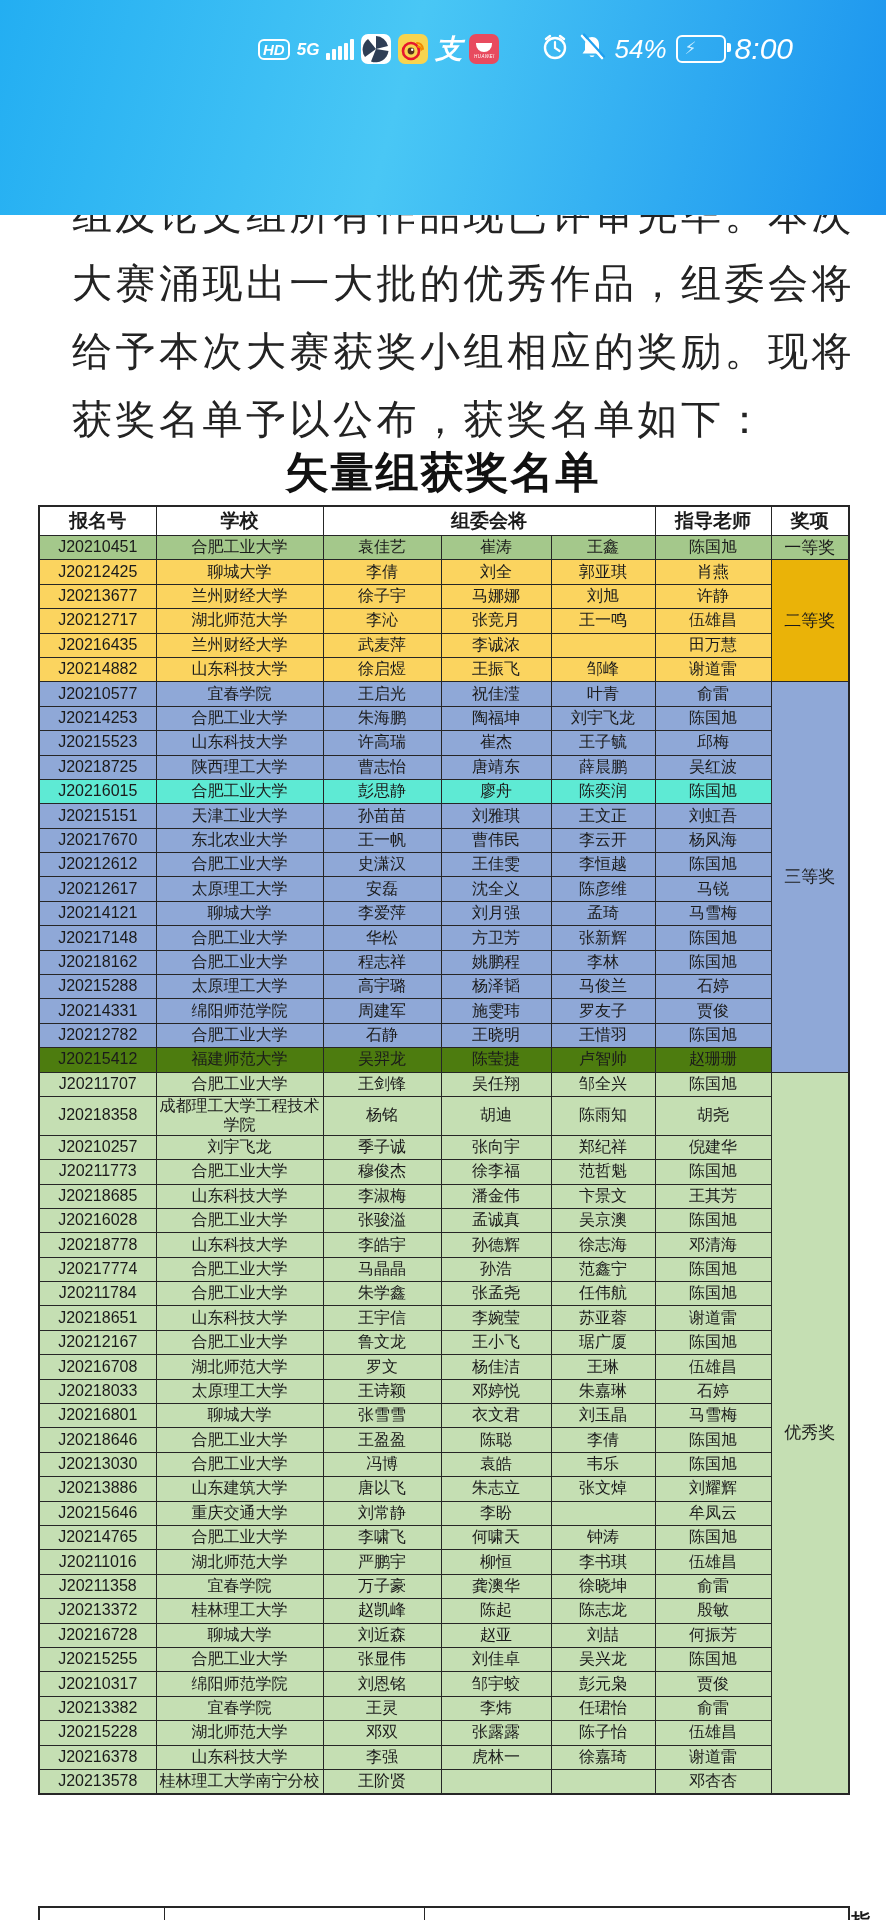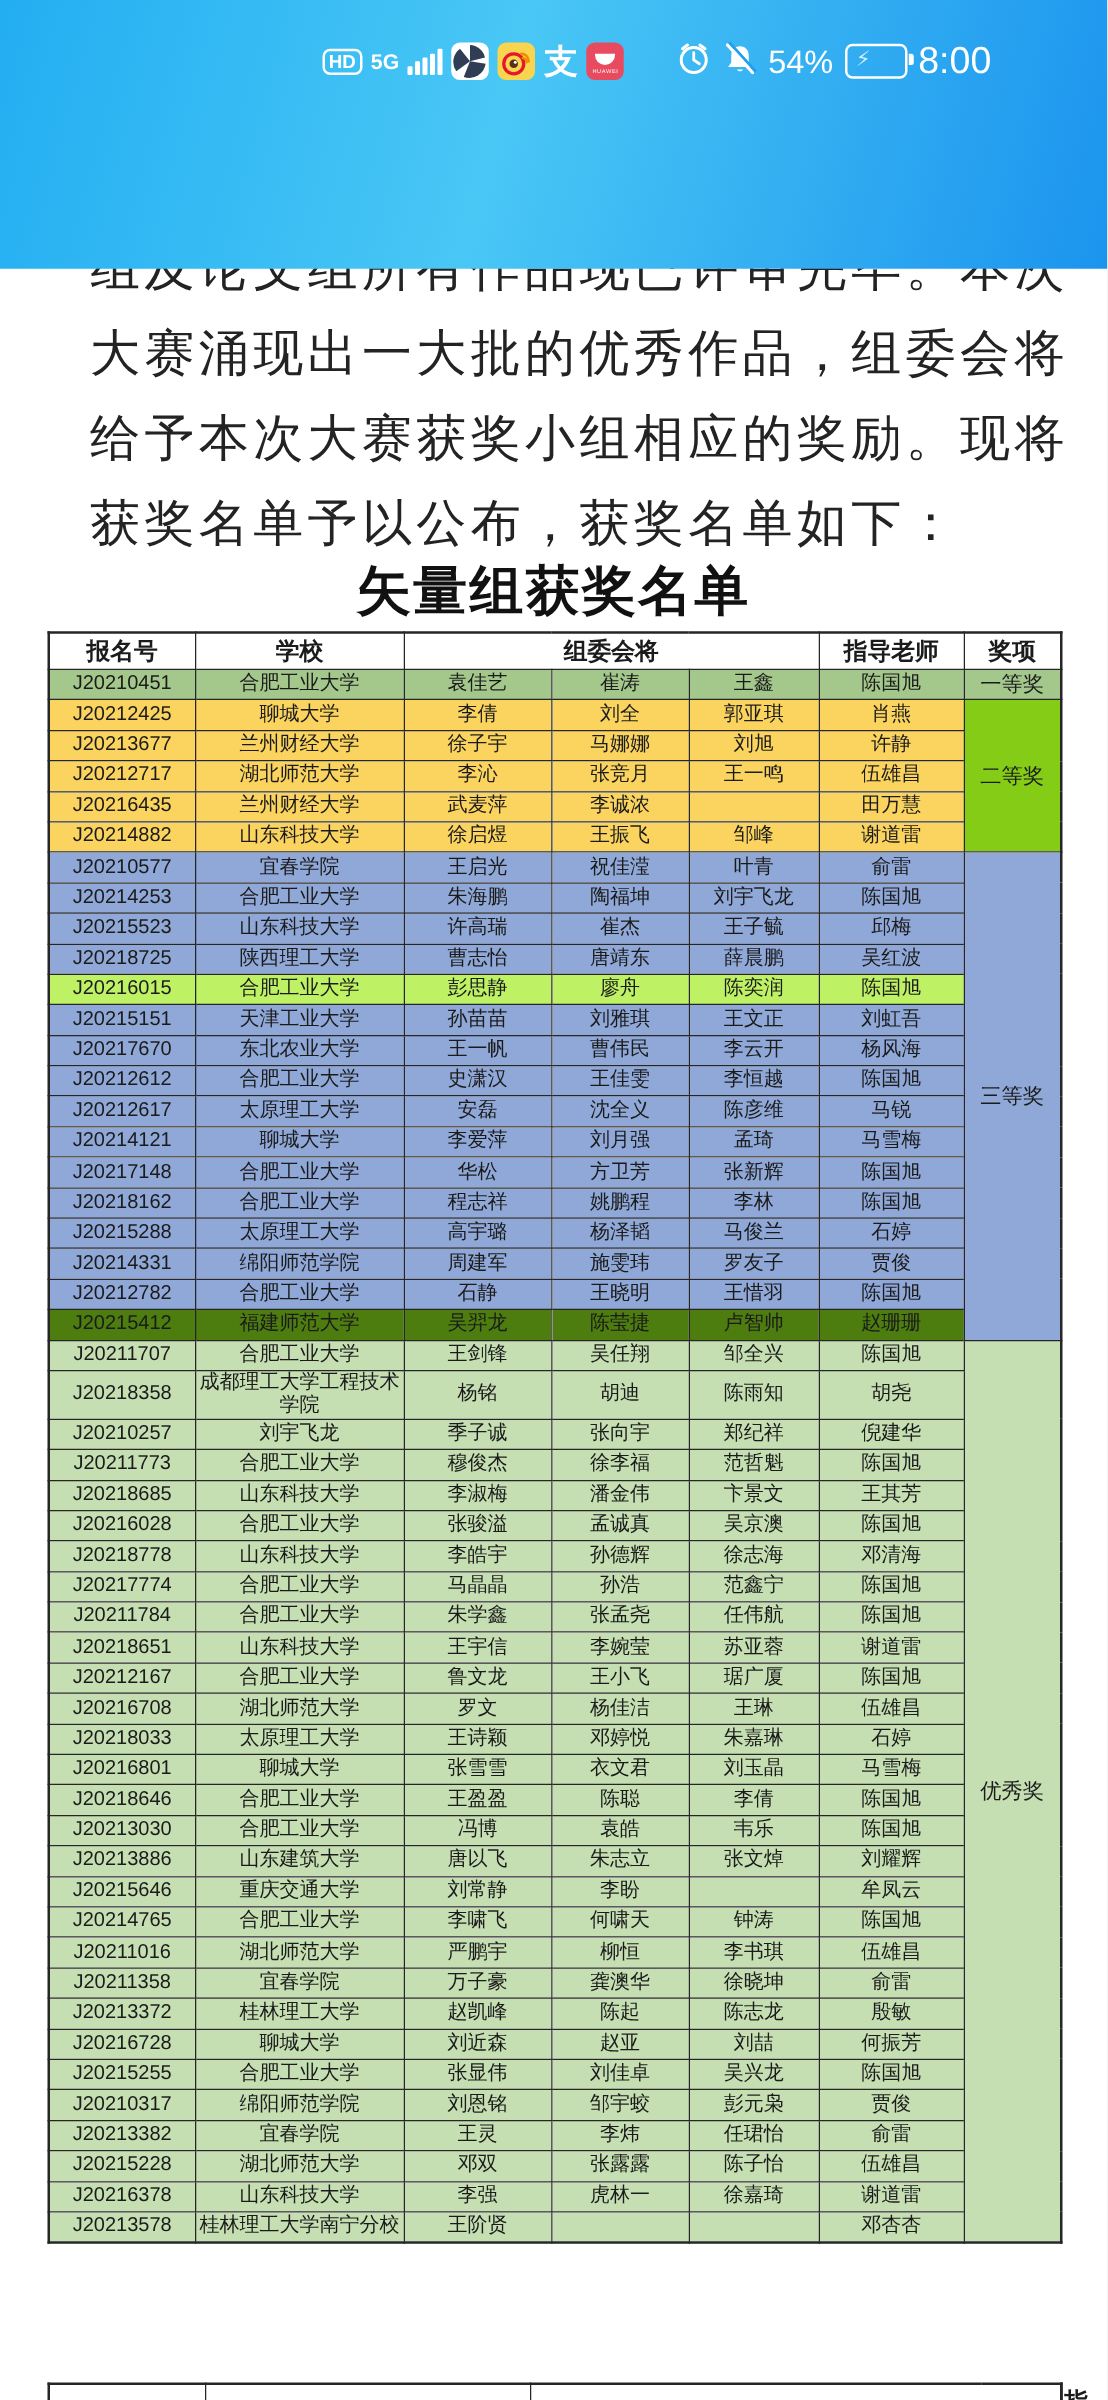--- a/index.html
+++ b/index.html
@@ -2,21 +2,21 @@
 <html><head>
 <meta charset="utf-8">
 <style>
   html,body{margin:0;padding:0;background:#e9e9e9;}
   .screen{position:relative;width:886px;height:1920px;overflow:hidden;background:#ffffff;
           font-family:"Liberation Sans","DejaVu Sans",sans-serif;}
 
   
   .appheader{position:absolute;left:0;top:0;width:886px;height:215px;z-index:10;
              background:linear-gradient(105deg,#23aef2 0%,#49c7f5 45%,#1b94ee 100%);}
-  .statusbar{position:absolute;left:0;top:26px;width:819px;height:46px;color:#fff;}
+  .statusbar{position:absolute;left:0;top:26px;width:819px;height:46px;color:#fff;font-style:italic;}
   .sb-left{position:absolute;left:258px;top:0;height:46px;display:flex;align-items:center;gap:7px;}
   .sb-right{position:absolute;right:26px;top:0;height:46px;display:flex;align-items:center;gap:9px;}
   .hd-badge{border:2.5px solid #fff;border-radius:6px;font-size:15px;font-weight:bold;
             padding:1px 3px;line-height:1;}
   .net-label{font-size:17px;font-weight:bold;line-height:1;}
   .sigbars{display:flex;align-items:flex-end;gap:2px;height:22px;}
   .sigbars i{display:block;width:4px;background:#fff;border-radius:1px;}
   .appicon{width:30px;height:30px;border-radius:7px;display:flex;align-items:center;
            justify-content:center;overflow:hidden;}
   .alipay-glyph{font-size:27px;font-weight:bold;color:#fff;line-height:1;}
@@ -99,21 +99,21 @@
           <td>陈国旭</td>
           <td class="award" rowspan="1" style="background:#a4c88b">一等奖</td>
         </tr>
         <tr style="background:#fbd45f">
           <td>J20212425</td>
           <td>聊城大学</td>
           <td>李倩</td>
           <td>刘全</td>
           <td>郭亚琪</td>
           <td>肖燕</td>
-          <td class="award" rowspan="5" style="background:#84cc16">二等奖</td>
+          <td class="award" rowspan="5" style="background:#eab308">二等奖</td>
         </tr>
         <tr style="background:#fbd45f">
           <td>J20213677</td>
           <td>兰州财经大学</td>
           <td>徐子宇</td>
           <td>马娜娜</td>
           <td>刘旭</td>
           <td>许静</td>
         </tr>
         <tr style="background:#fbd45f">
@@ -166,21 +166,21 @@
           <td>邱梅</td>
         </tr>
         <tr style="background:#8fa8d7">
           <td>J20218725</td>
           <td>陕西理工大学</td>
           <td>曹志怡</td>
           <td>唐靖东</td>
           <td>薛晨鹏</td>
           <td>吴红波</td>
         </tr>
-        <tr style="background:#bef264">
+        <tr style="background:#5eead4">
           <td>J20216015</td>
           <td>合肥工业大学</td>
           <td>彭思静</td>
           <td>廖舟</td>
           <td>陈奕润</td>
           <td>陈国旭</td>
         </tr>
         <tr style="background:#8fa8d7">
           <td>J20215151</td>
           <td>天津工业大学</td>

